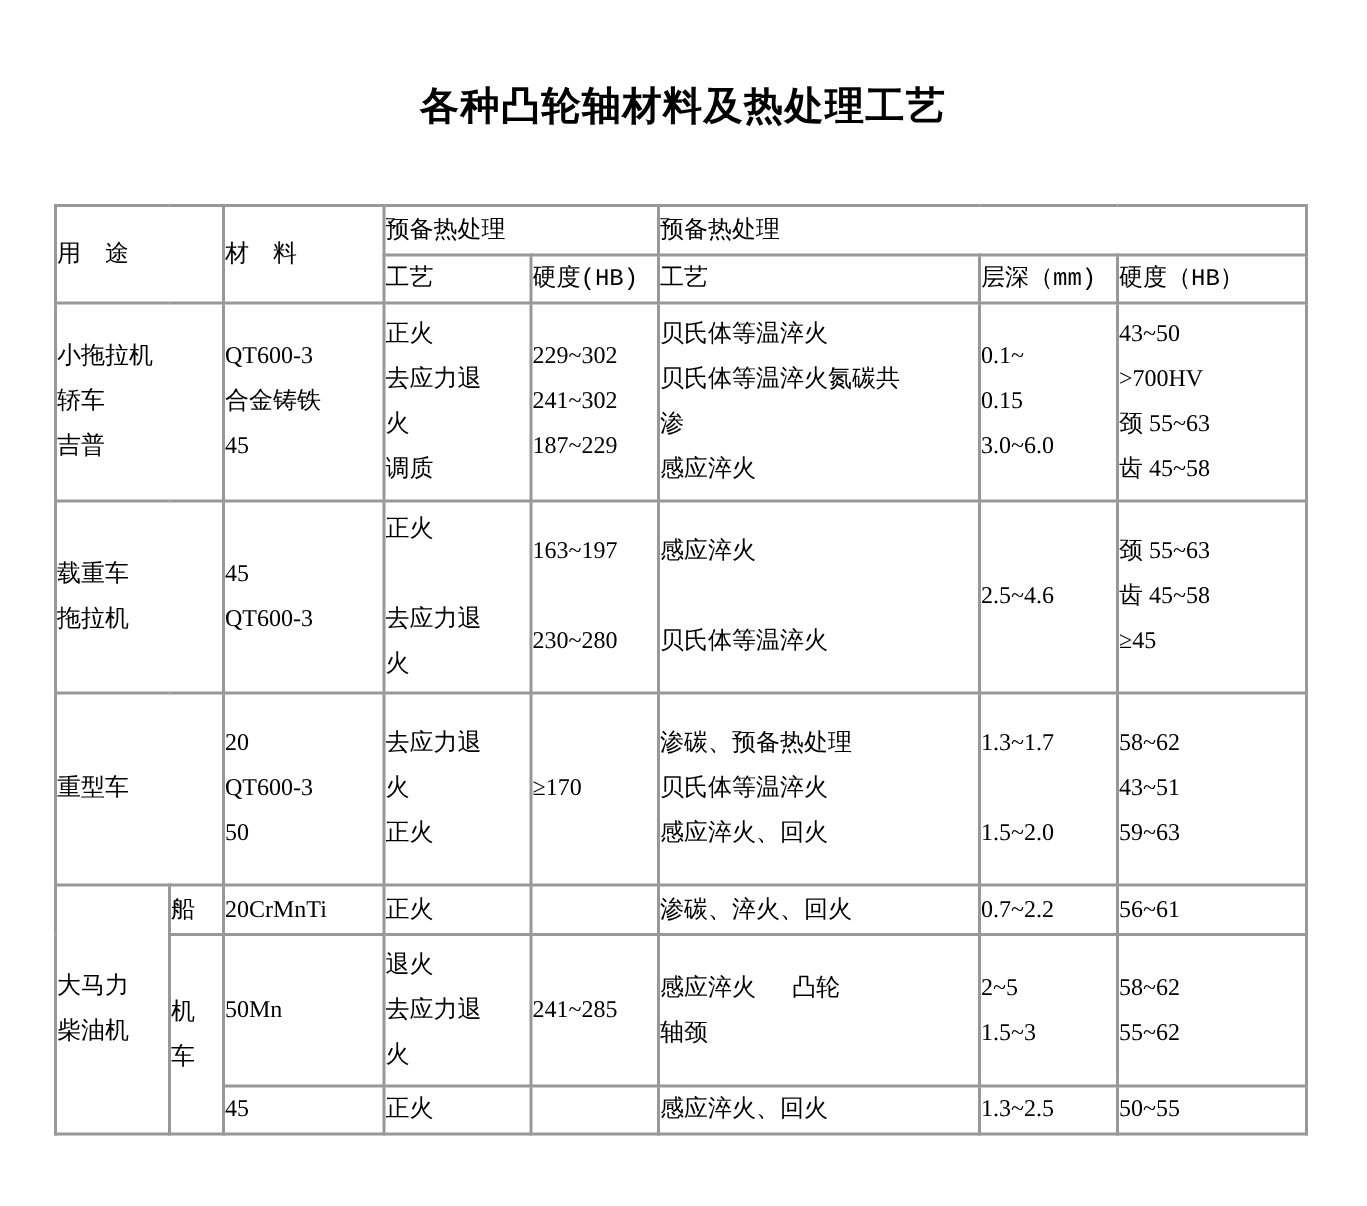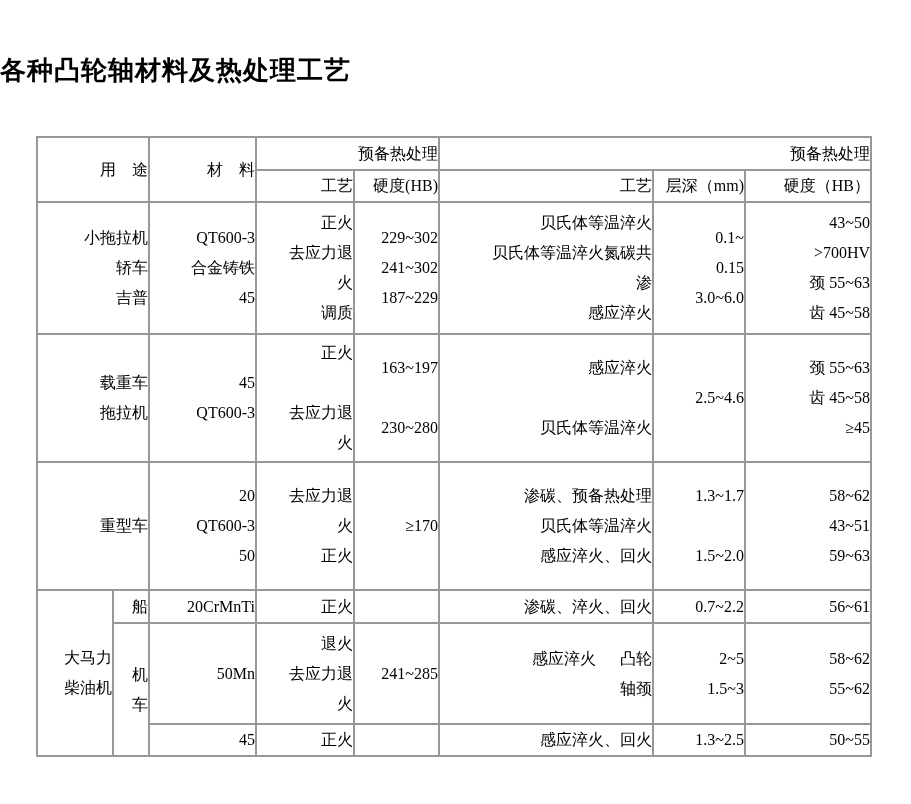--- a/index.html
+++ b/index.html
@@ -2,41 +2,41 @@
 <html><head>
 <meta charset="utf-8">
 <style>
   html,body{margin:0;padding:0;}
   body{
     width:911px;height:804px;background:#ffffff;position:relative;
     font-family:"Liberation Serif","DejaVu Serif",serif;color:#000;
   }
   .page-title{
     position:absolute;top:53px;left:0;width:911px;
-    font-size:26px;font-weight:bold;letter-spacing:1px;
+    text-align:center;font-size:26px;font-weight:bold;letter-spacing:1px;
     white-space:pre;
   }
   table.main{
     position:absolute;left:36px;top:136px;
     border-collapse:collapse;table-layout:fixed;width:834px;
   }
   table.main td{
     border:2px solid #98989c;
     font-size:16px;line-height:30px;
-    vertical-align:middle;text-align:right;
+    vertical-align:middle;text-align:left;
     white-space:pre-wrap;overflow:hidden;
     padding:0;
   }
   td.hd{text-align:center;}
   td.al{text-align:left;padding-left:3px;}
   td.ac{text-align:center;}
   td.vt{vertical-align:top;padding-top:5px;}
   td.gap{line-height:56px;}
   tr.h0{height:33px;}
-  tr.h1{height:16px;}
+  tr.h1{height:16px;font-family:Liberation Mono, monospace;}
   tr.r1{height:132px;}
   tr.r2{height:128px;}
   tr.r3{height:128px;}
   tr.r4a{height:33px;}
   tr.r4b{height:101px;}
   tr.r4c{height:30px;}
 </style>
 </head>
 <body>
 

